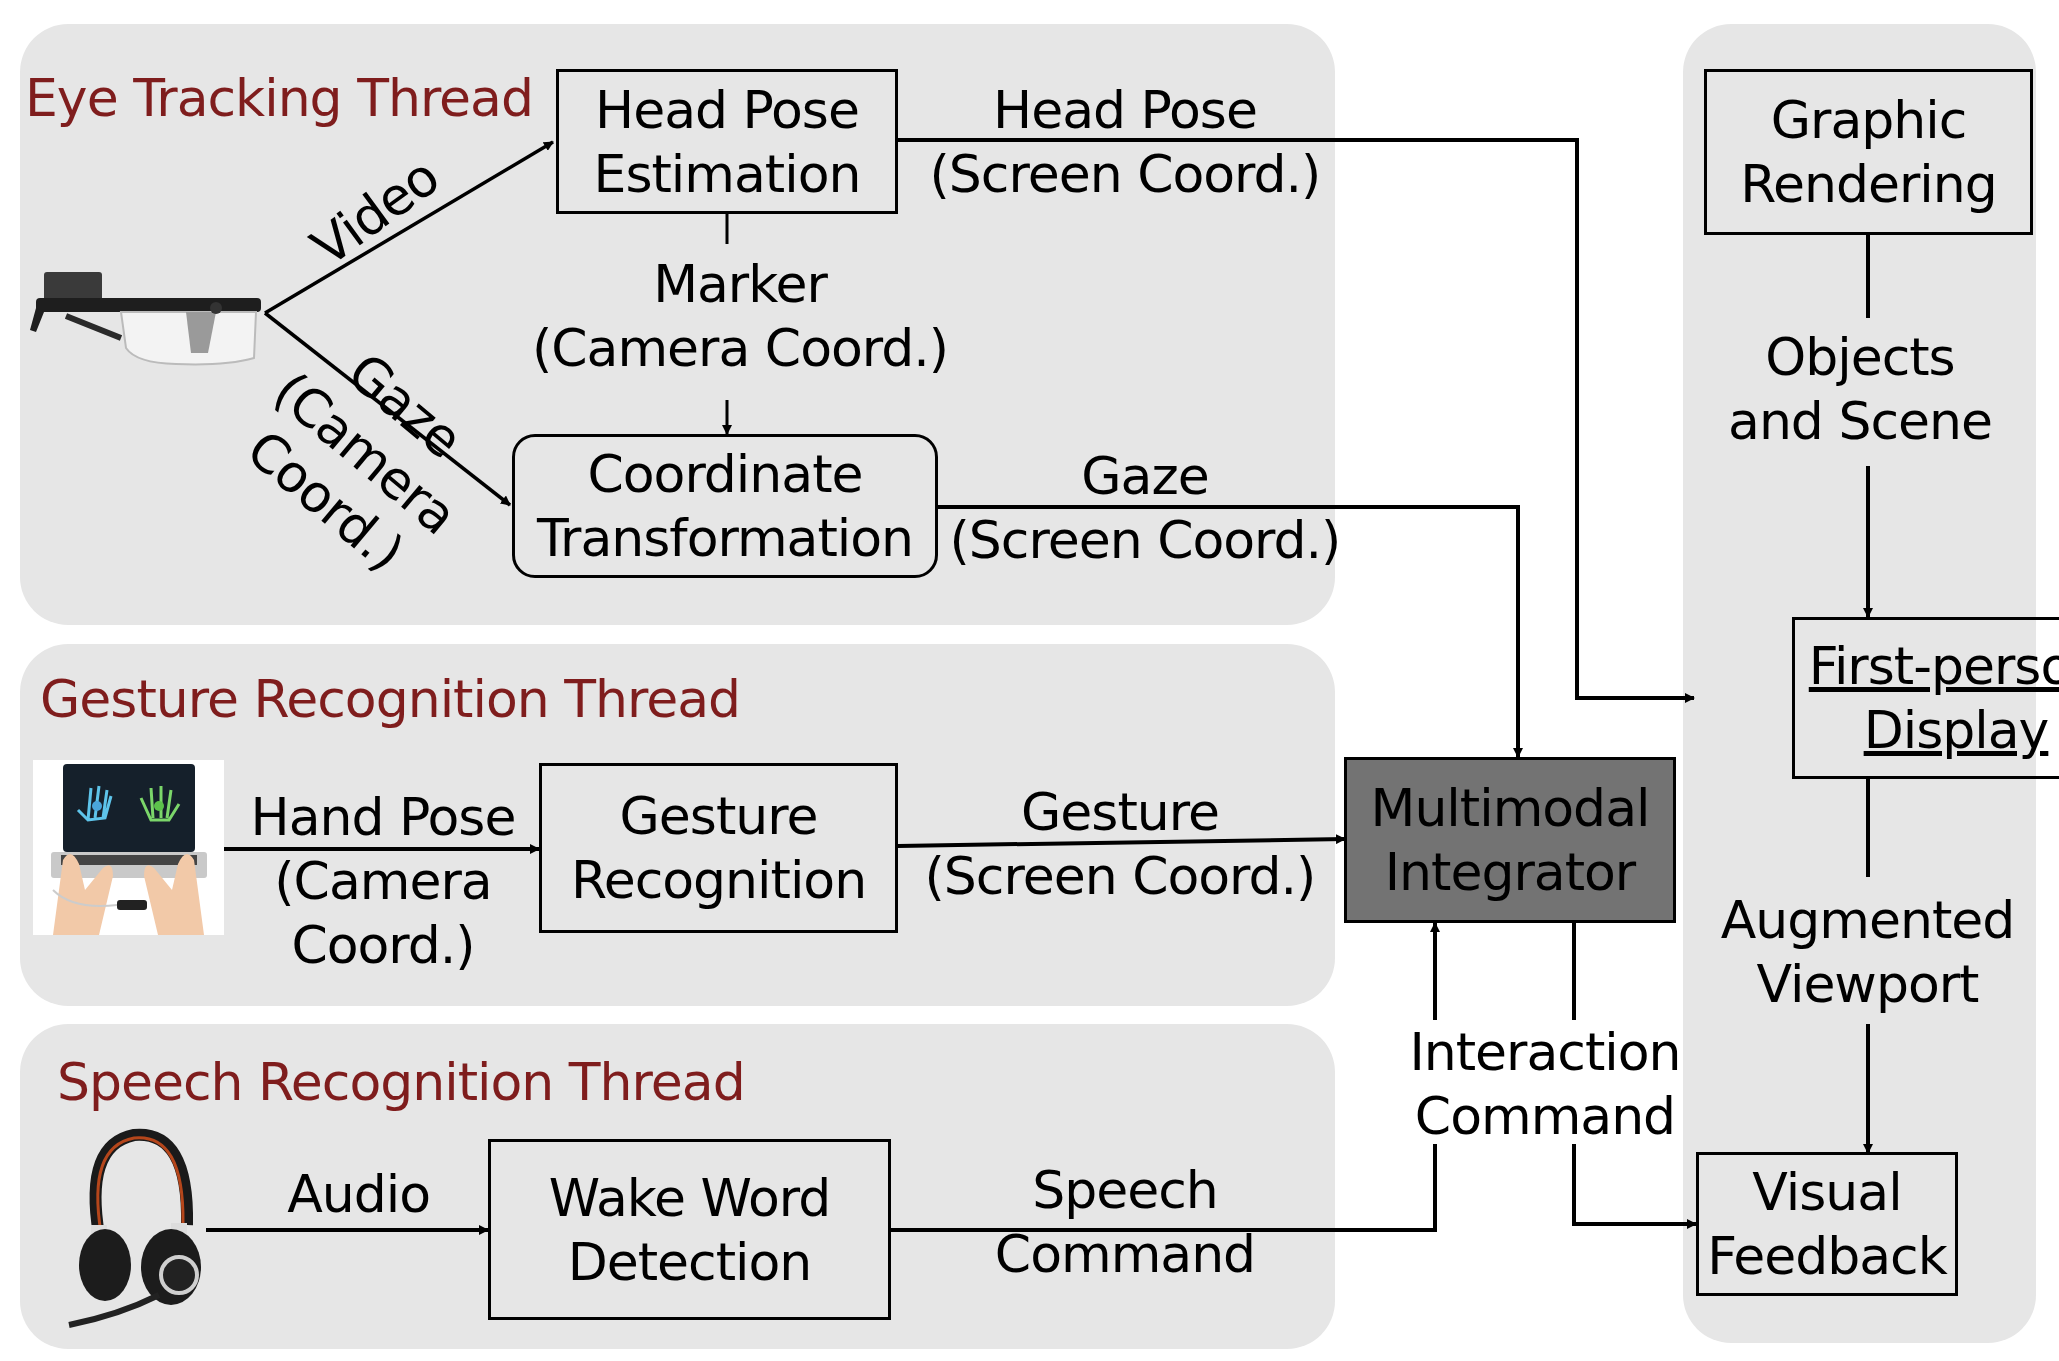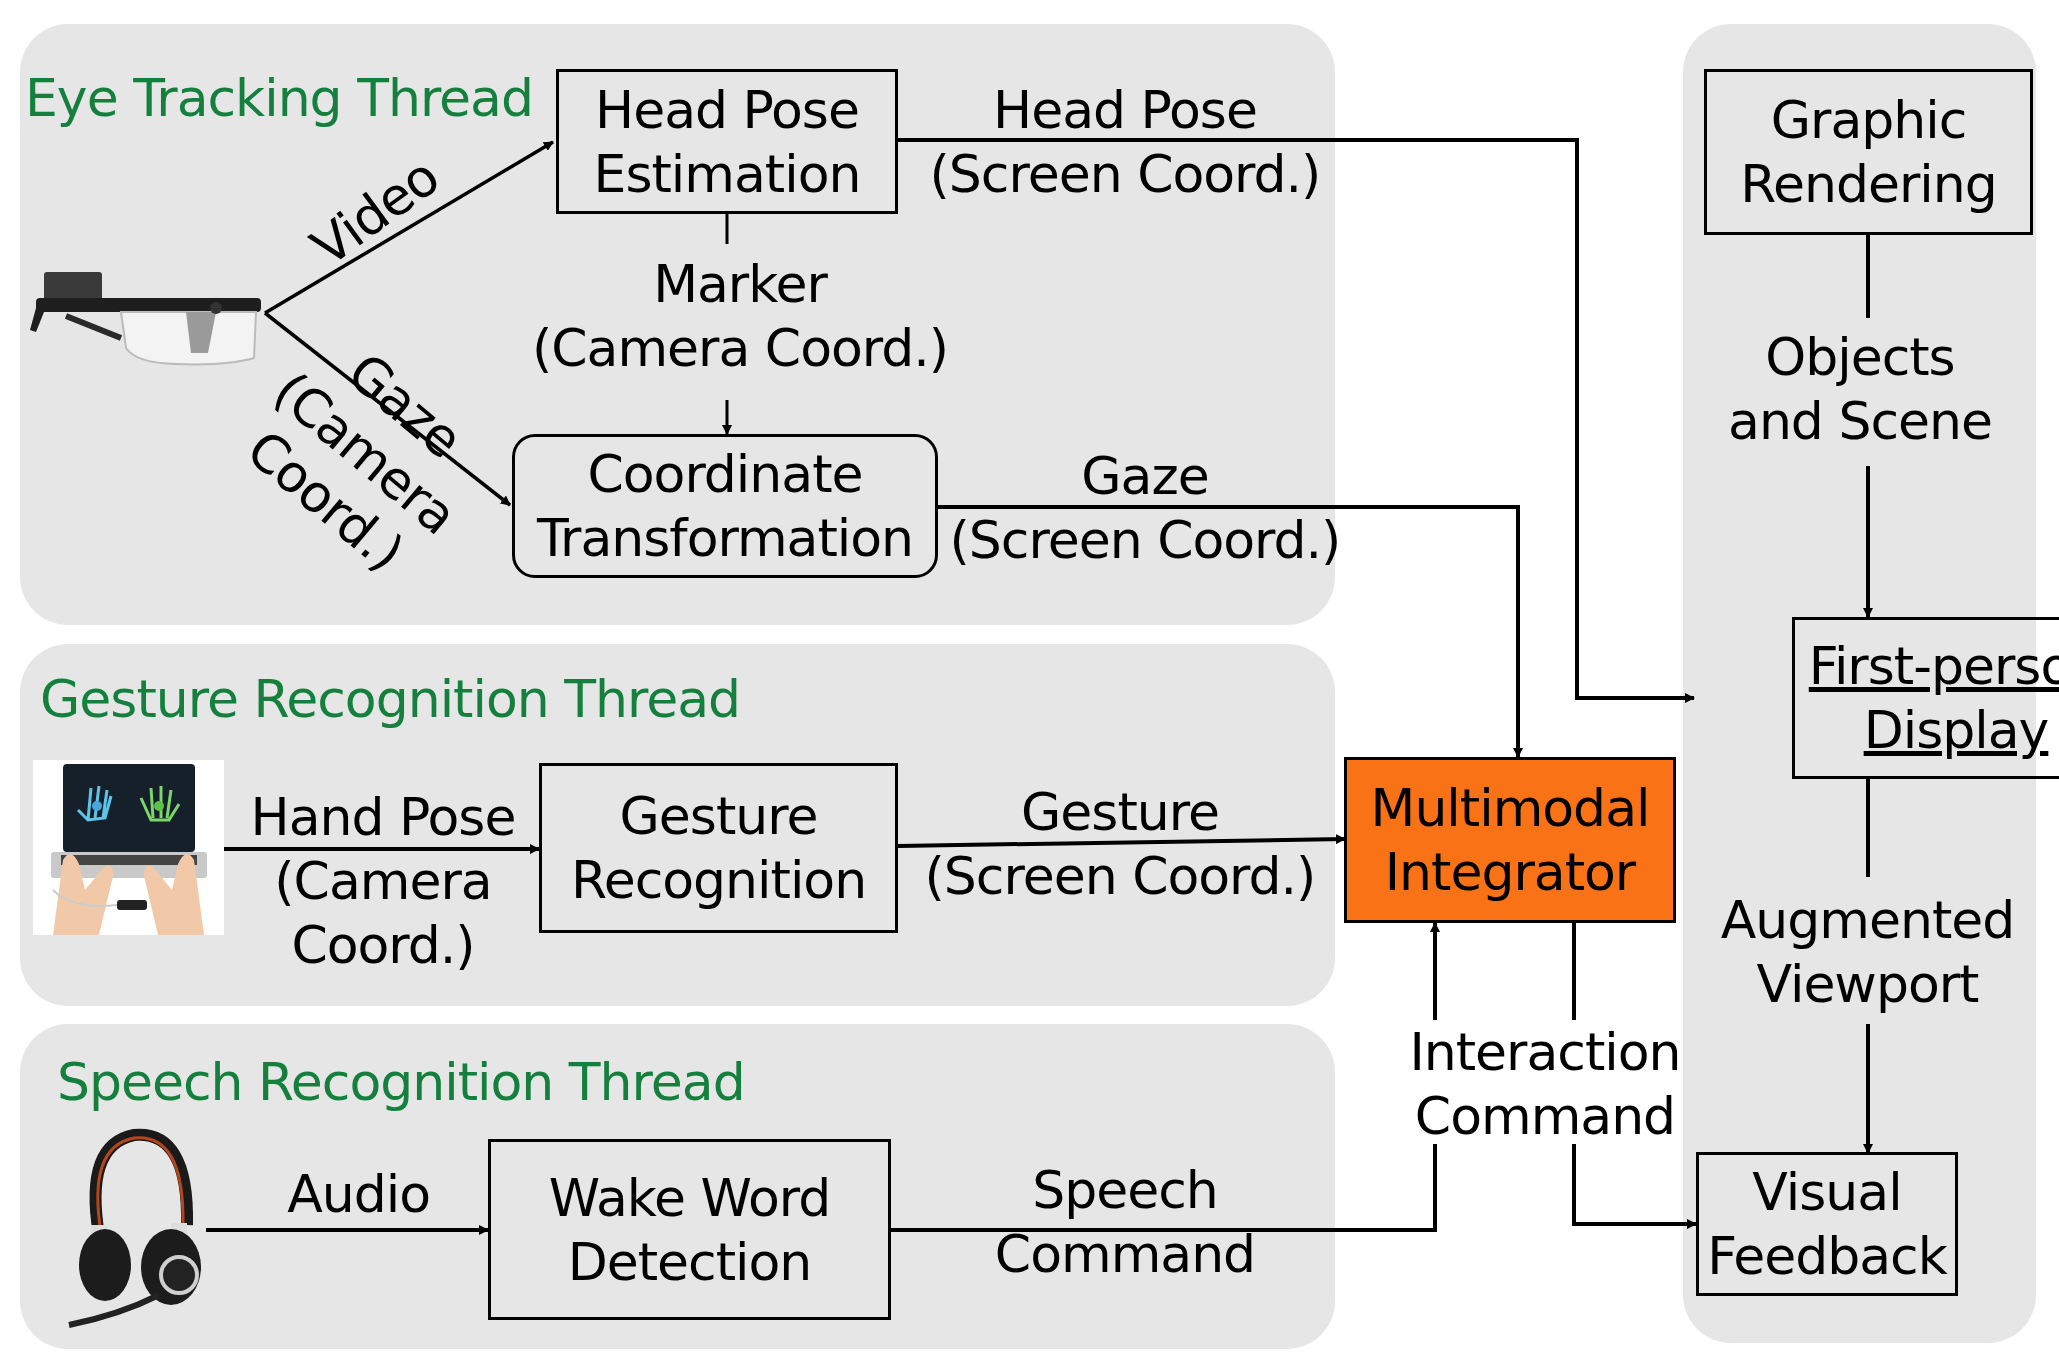--- a/index.html
+++ b/index.html
@@ -1,24 +1,24 @@
 <!DOCTYPE html>
 <html><head>
 <meta charset="utf-8">
 <style>
   html, body { margin: 0; padding: 0; background: #ffffff; }
   body { width: 2059px; height: 1361px; position: relative; overflow: hidden;
          font-family: "DejaVu Sans", "Liberation Sans", sans-serif; color: #000; }
   .panel { position: absolute; background: #e6e6e6; border-radius: 48px; }
-  .thread-title { position: absolute; color: #15803d; font-size: 52px; line-height: 1; white-space: nowrap;
+  .thread-title { position: absolute; color: #7f1d1d; font-size: 52px; line-height: 1; white-space: nowrap;
                   letter-spacing: -1px; }
   .box { position: absolute; box-sizing: border-box; border: 3px solid #000;
          display: flex; align-items: center; justify-content: center; text-align: center;
          font-size: 52px; line-height: 64px; white-space: pre-line; letter-spacing: -1px; }
-  .box.white { background: #f97316; }
+  .box.white { background: #737373; }
   .label { position: absolute; font-size: 52px; line-height: 64px; text-align: center;
            white-space: pre-line; letter-spacing: -1px; }
   svg.wires { position: absolute; left: 0; top: 0; width: 2059px; height: 1361px; pointer-events: none; }
   .rot { transform-origin: center center; }
   .pic { position: absolute; }
 </style>
 </head>
 <body>
 
 <div class="panel" style="left:20px;top:24px;width:1315px;height:601px;"></div>

